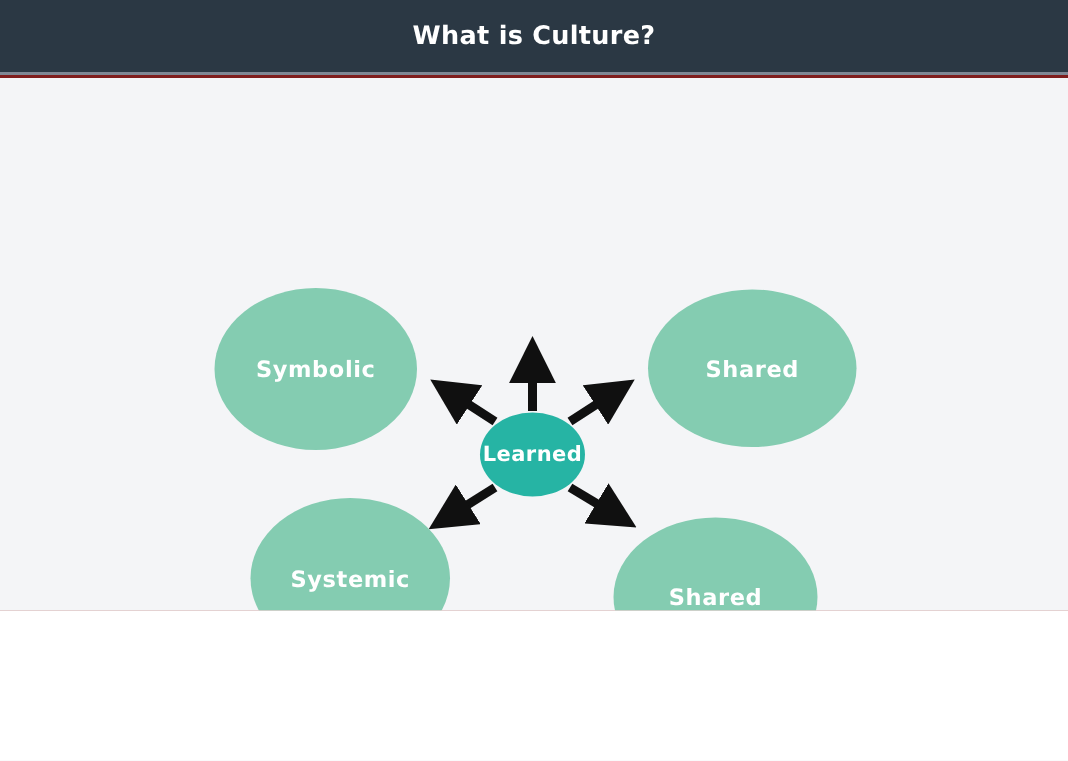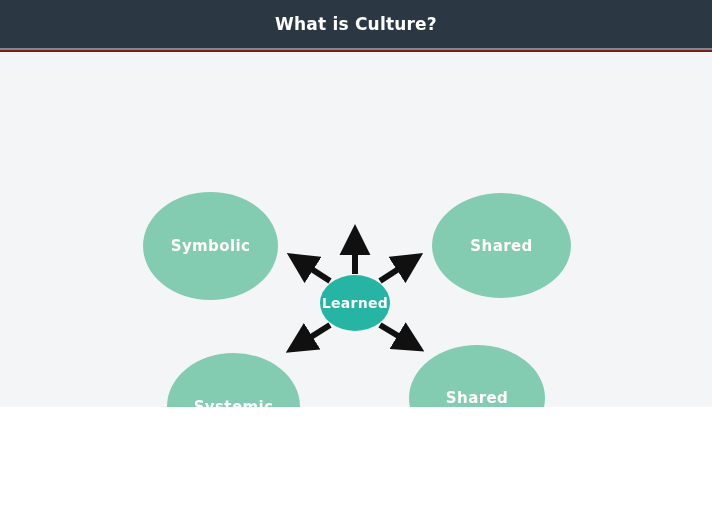--- a/index.html
+++ b/index.html
@@ -59,21 +59,21 @@
     align-items: center;
     justify-content: center;
     color: #ffffff;
     font-weight: bold;
     font-size: 15px;
     letter-spacing: 0.4px;
   }
   .node-learned  { left: 289px; top:  49px; width: 134px; height: 110px; }
   .node-symbolic { left: 143px; top: 140px; width: 135px; height: 108px; }
   .node-shared   { left: 432px; top: 141px; width: 139px; height: 105px; }
-  .node-systemic { left: 167px; top: 301px; width: 133px; height: 107px; text-align: right; }
+  .node-systemic { left: 167px; top: 280px; width: 133px; height: 107px; text-align: right; }
   .node-dynamic  { left: 409px; top: 293px; width: 136px; height: 106px; }
   .node-center {
     left: 320px; top: 223px;
     width: 70px; height: 56px;
     background: #26b4a4;
     font-size: 14px;
     letter-spacing: 0.3px;
   }
 </style>
 </head>

